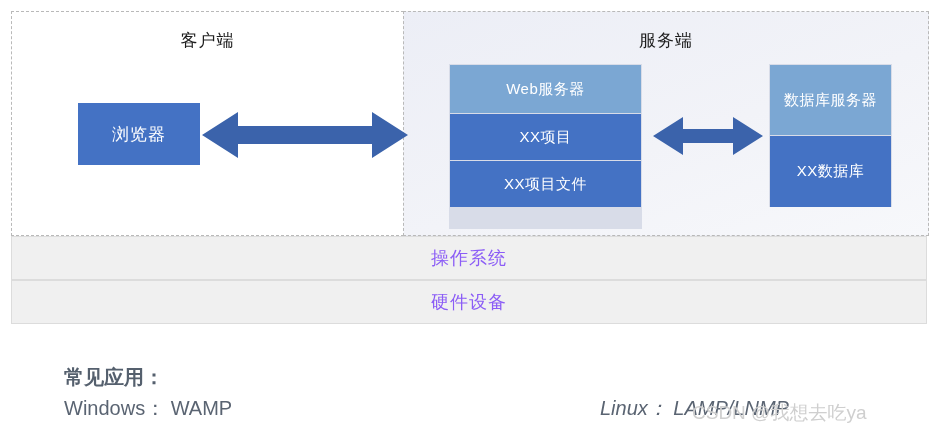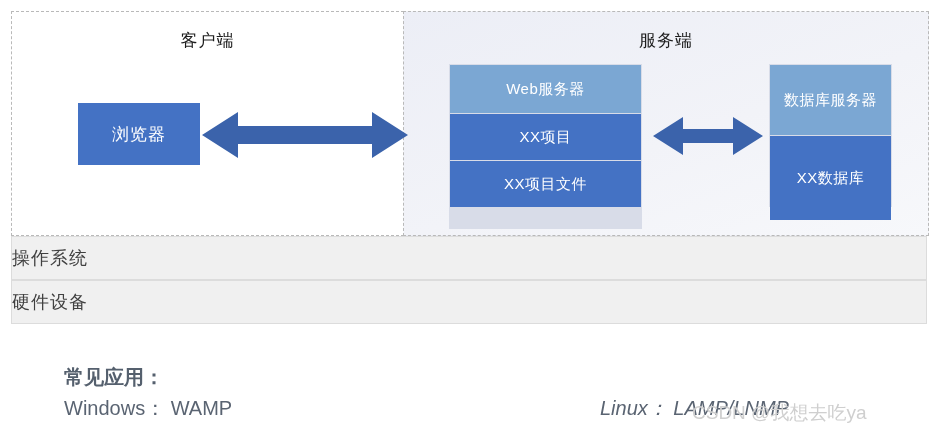--- a/index.html
+++ b/index.html
@@ -97,40 +97,40 @@
   #web-stack .s1 { height: 46px; }
   #web-stack .s2 { height: 46px; }
 
   #db-stack {
     left: 769px;
     top: 64px;
     width: 123px;
     height: 143px;
   }
   #db-stack .s0 { height: 70px; }
-  #db-stack .s1 { height: 84px; }
+  #db-stack .s1 { height: 71px; }
 
   
   .arrow {
     position: absolute;
   }
 
   
   .band {
     position: absolute;
     left: 11px;
     width: 916px;
     box-sizing: border-box;
     background: #f0f0f0;
     border: 1px solid #dcdcdc;
     display: flex;
     align-items: center;
-    justify-content: flex-start;
+    justify-content: center;
     font-size: 18px;
-    color: #404040;
+    color: #8b5cf6;
     letter-spacing: 1px;
   }
   #os-band { top: 236px; height: 44px; }
   #hw-band { top: 280px; height: 44px; }
 
   
   .note {
     position: absolute;
     font-size: 20px;
     color: #5a6472;

